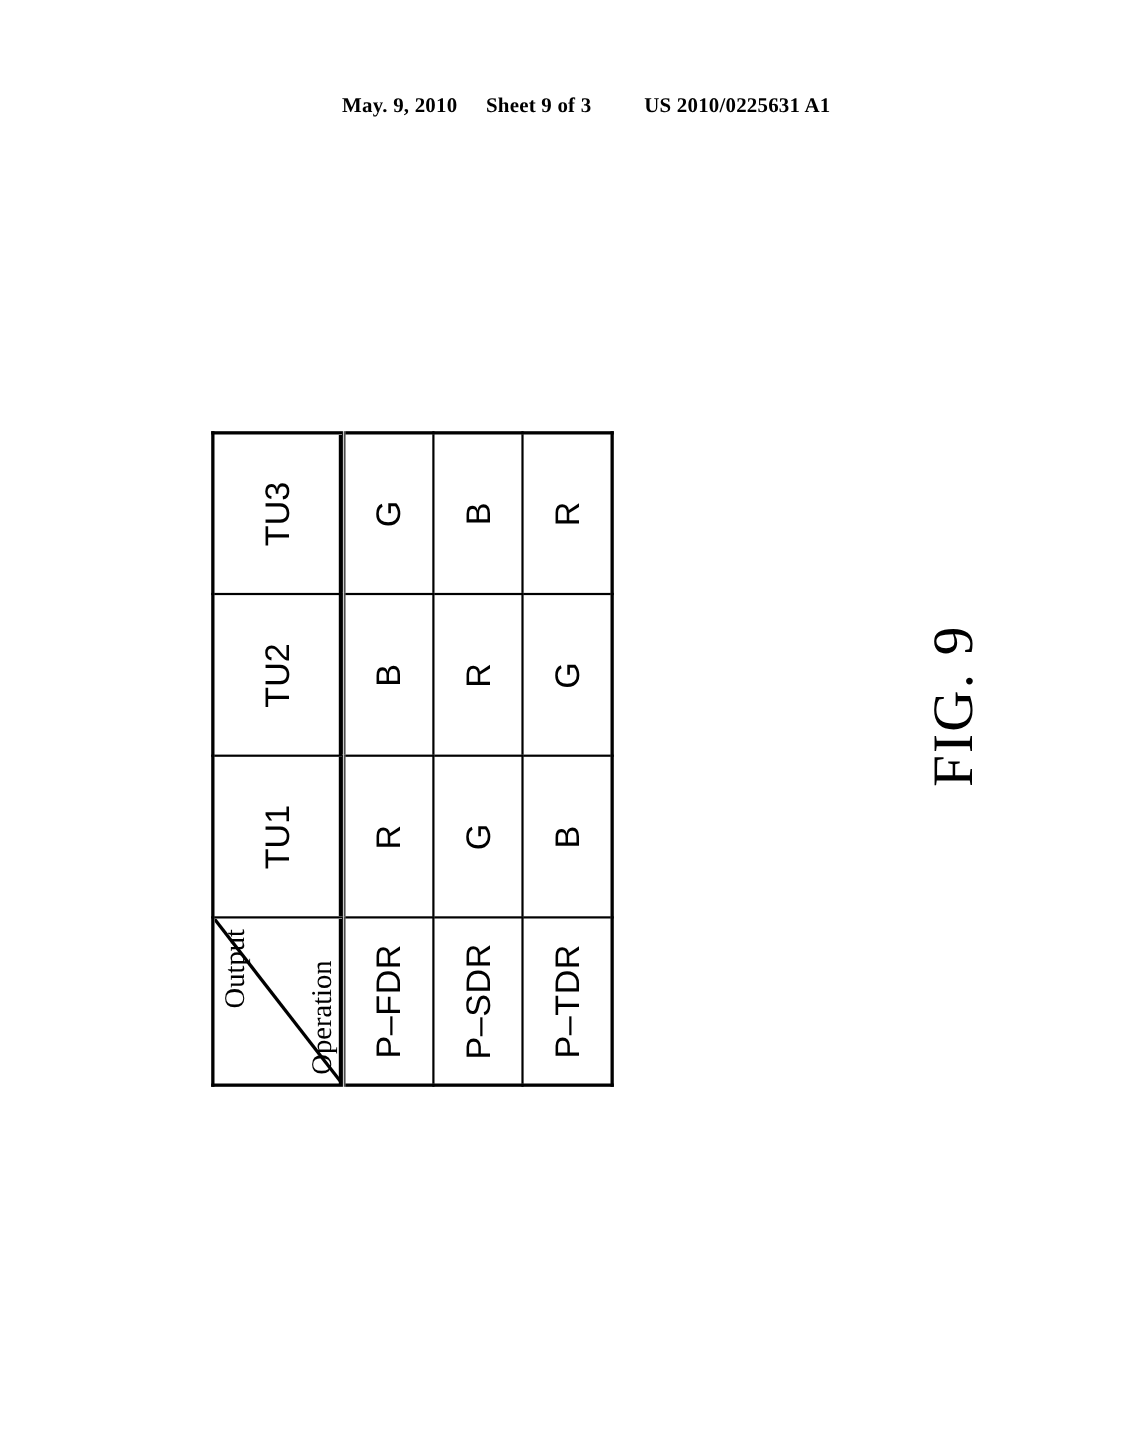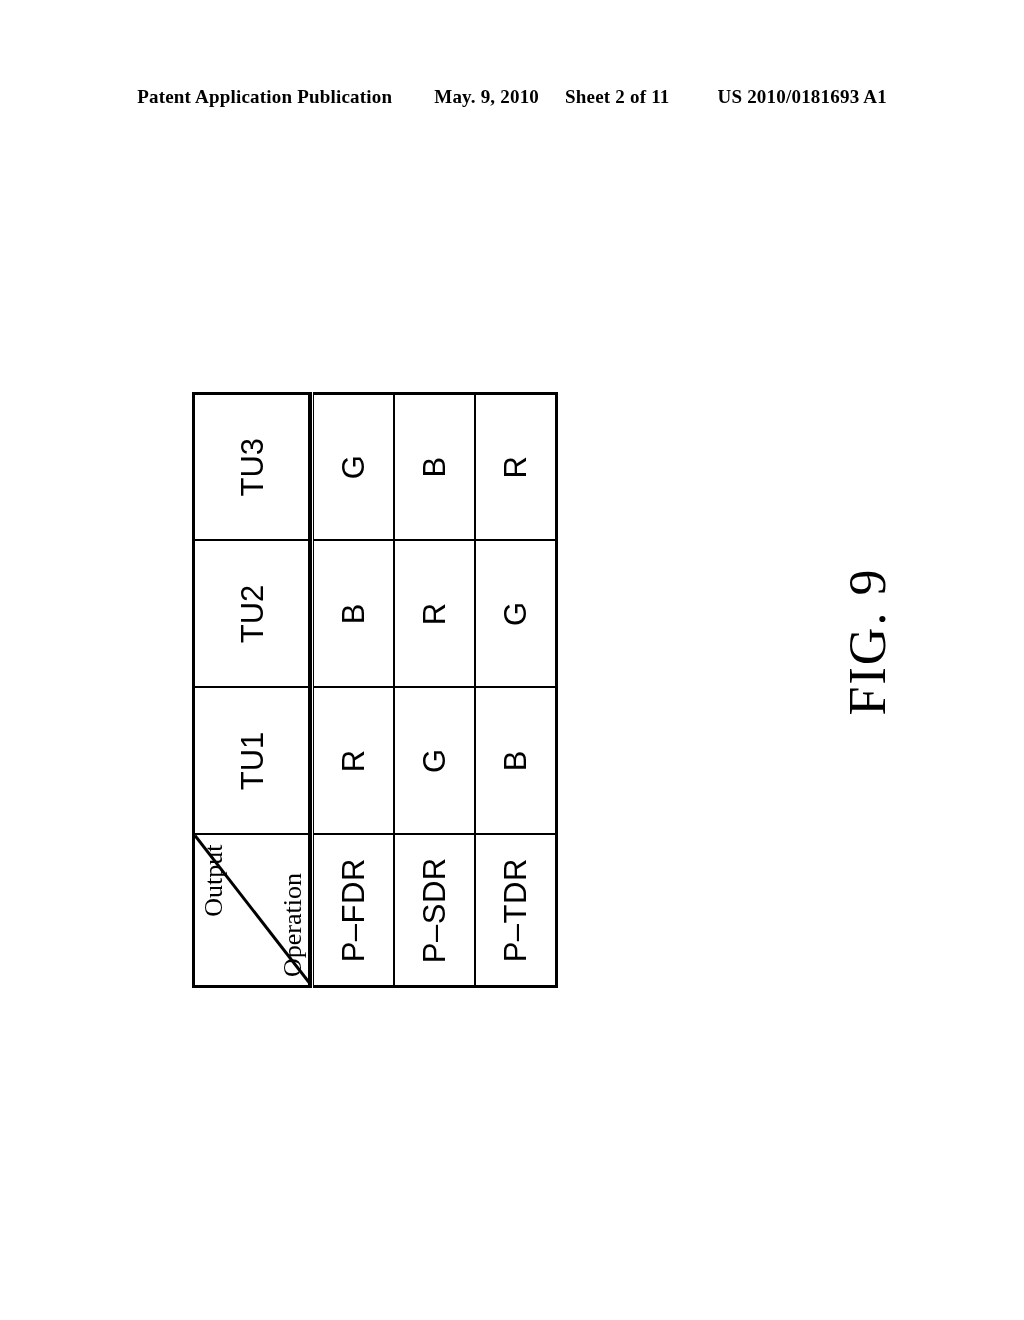--- a/index.html
+++ b/index.html
@@ -150,27 +150,26 @@
     letter-spacing: 2px;
     white-space: nowrap;
     transform: rotate(-90deg);
     transform-origin: center center;
   }
 </style>
 </head>
 <body>
 
 <div class="page-header">
-  <span class="seg">Patent Application Publication</span>
   <span class="gap-lg"></span>
   <span class="seg">May. 9, 2010</span>
   <span class="gap-md"></span>
-  <span class="seg">Sheet 2 of 11</span>
+  <span class="seg">Sheet 9 of 3</span>
   <span class="gap-xl"></span>
-  <span class="seg">US 2010/0181693 A1</span>
+  <span class="seg">US 2010/0225631 A1</span>
 </div>
 
 <div class="figure-area">
 
   <div class="table-rotor">
     <table class="fig-table">
       <colgroup>
         <col class="c-head">
         <col class="c-data">
         <col class="c-data">

